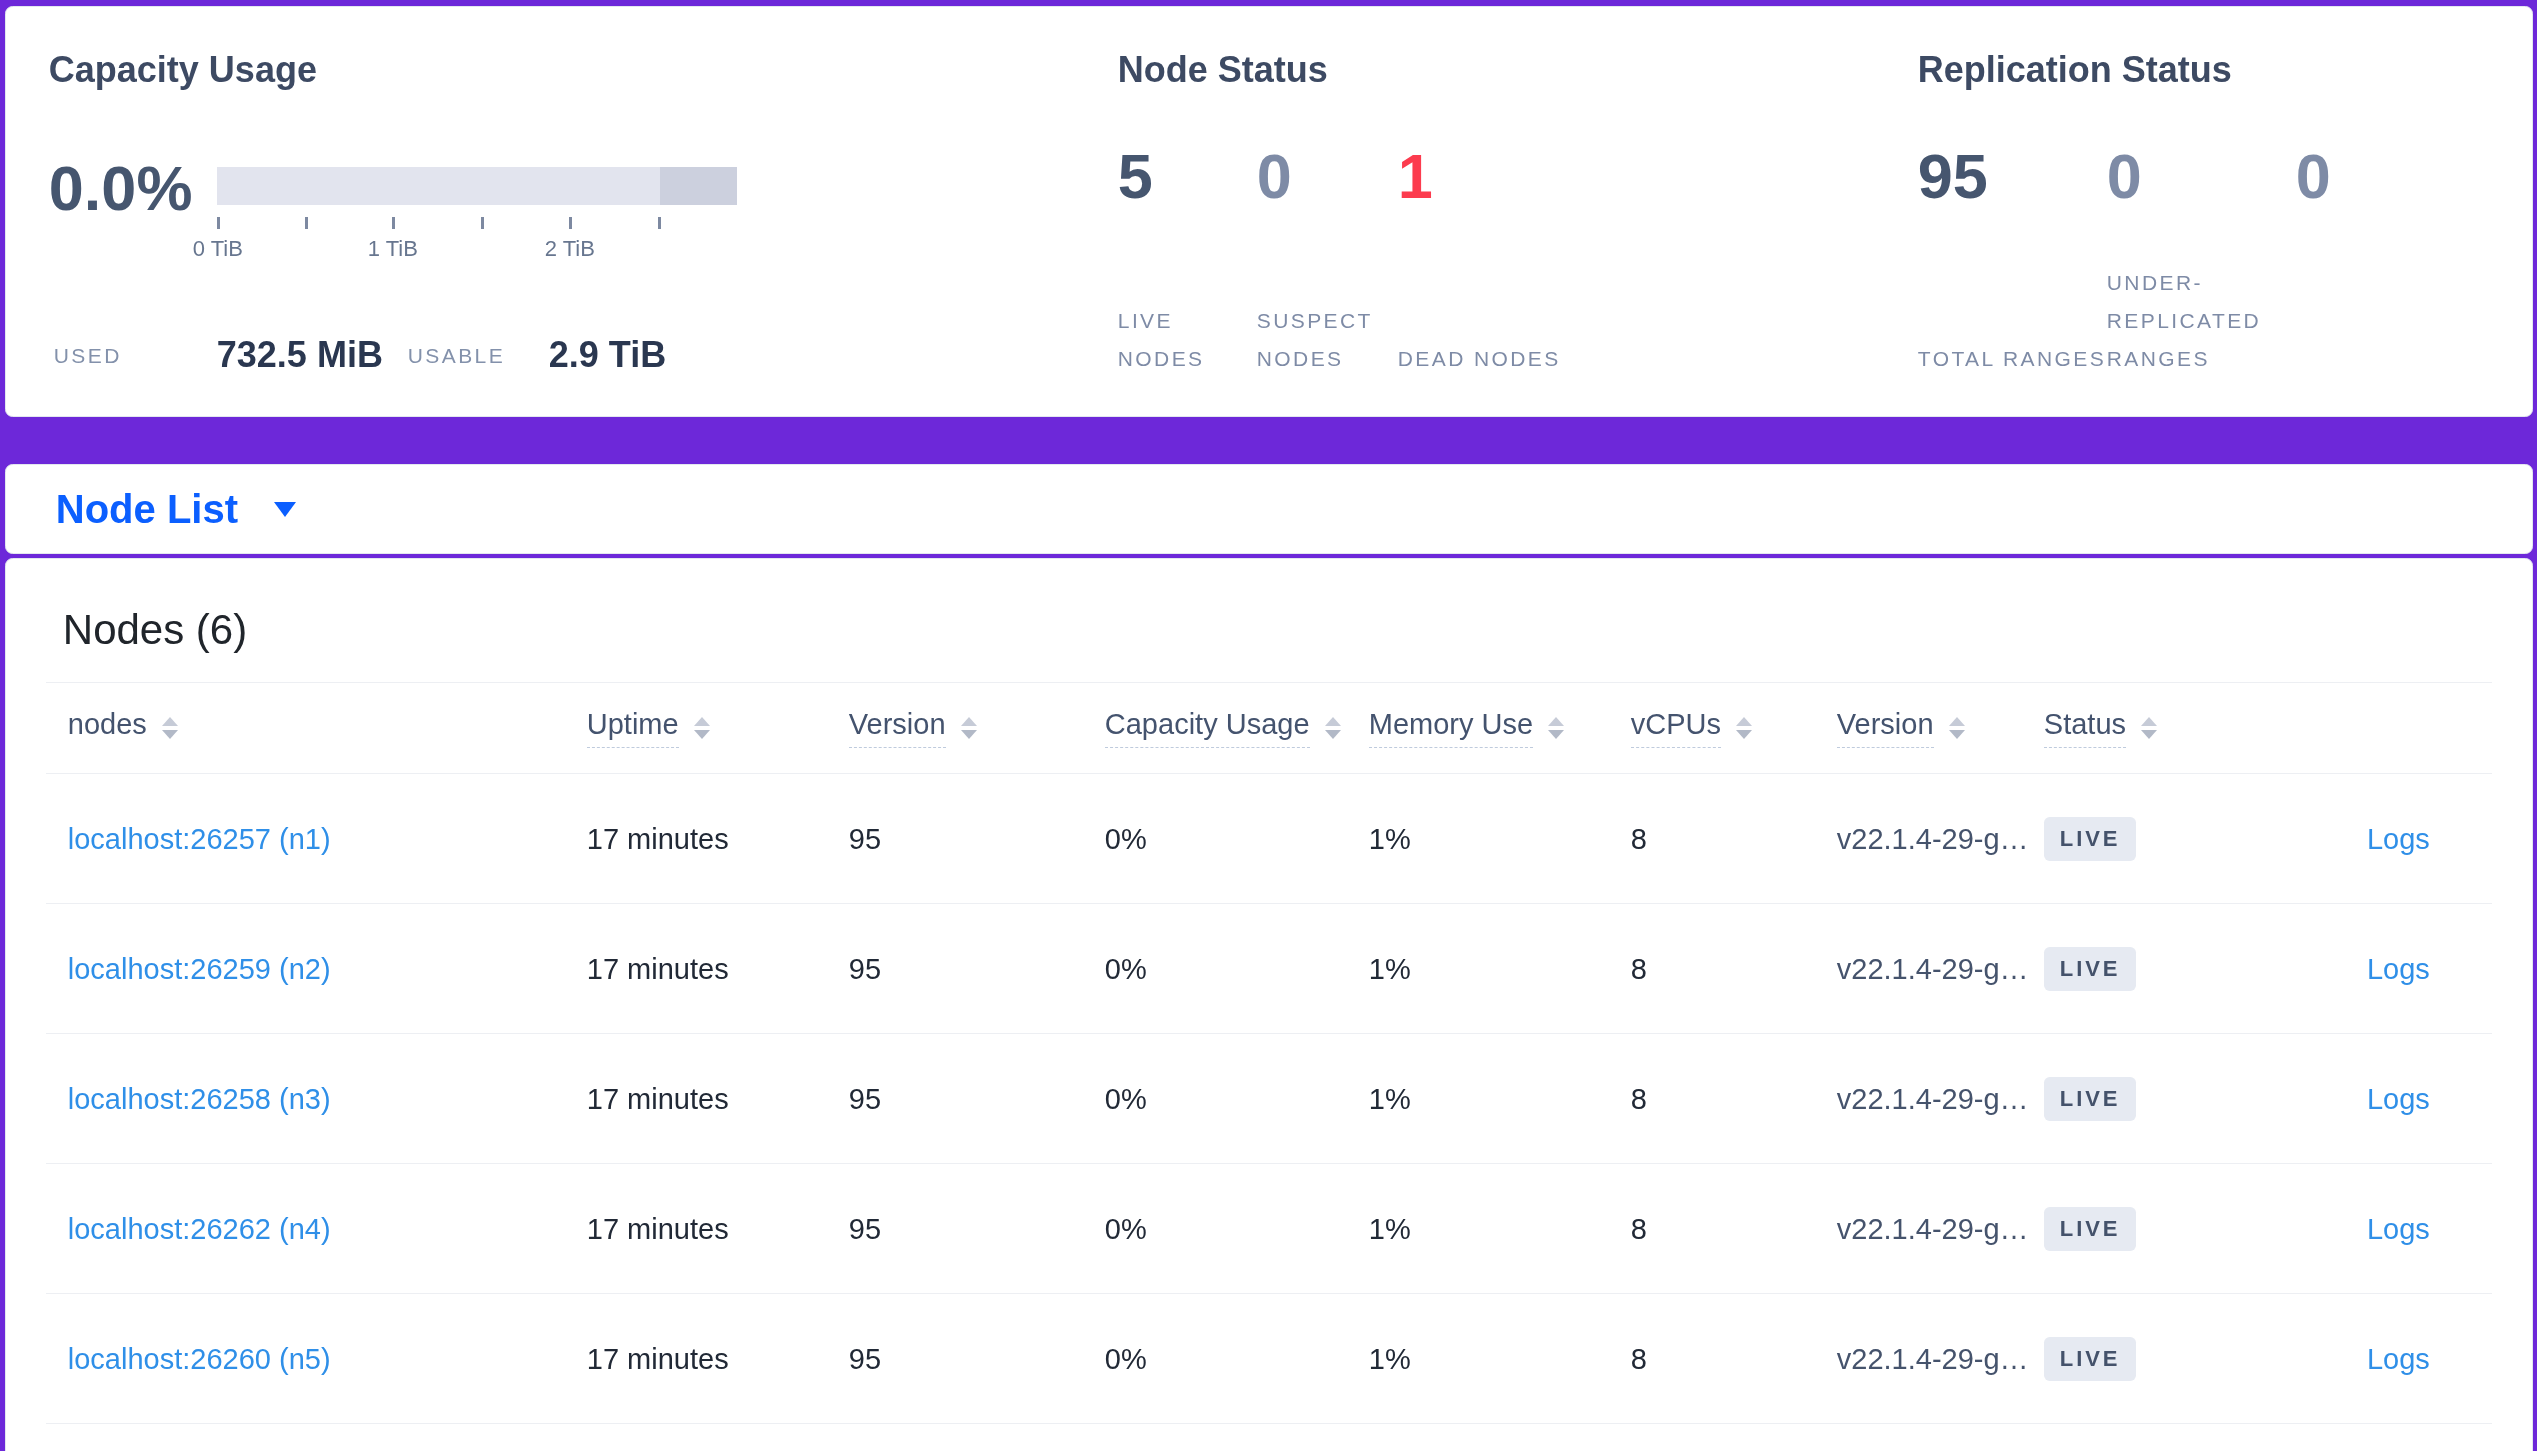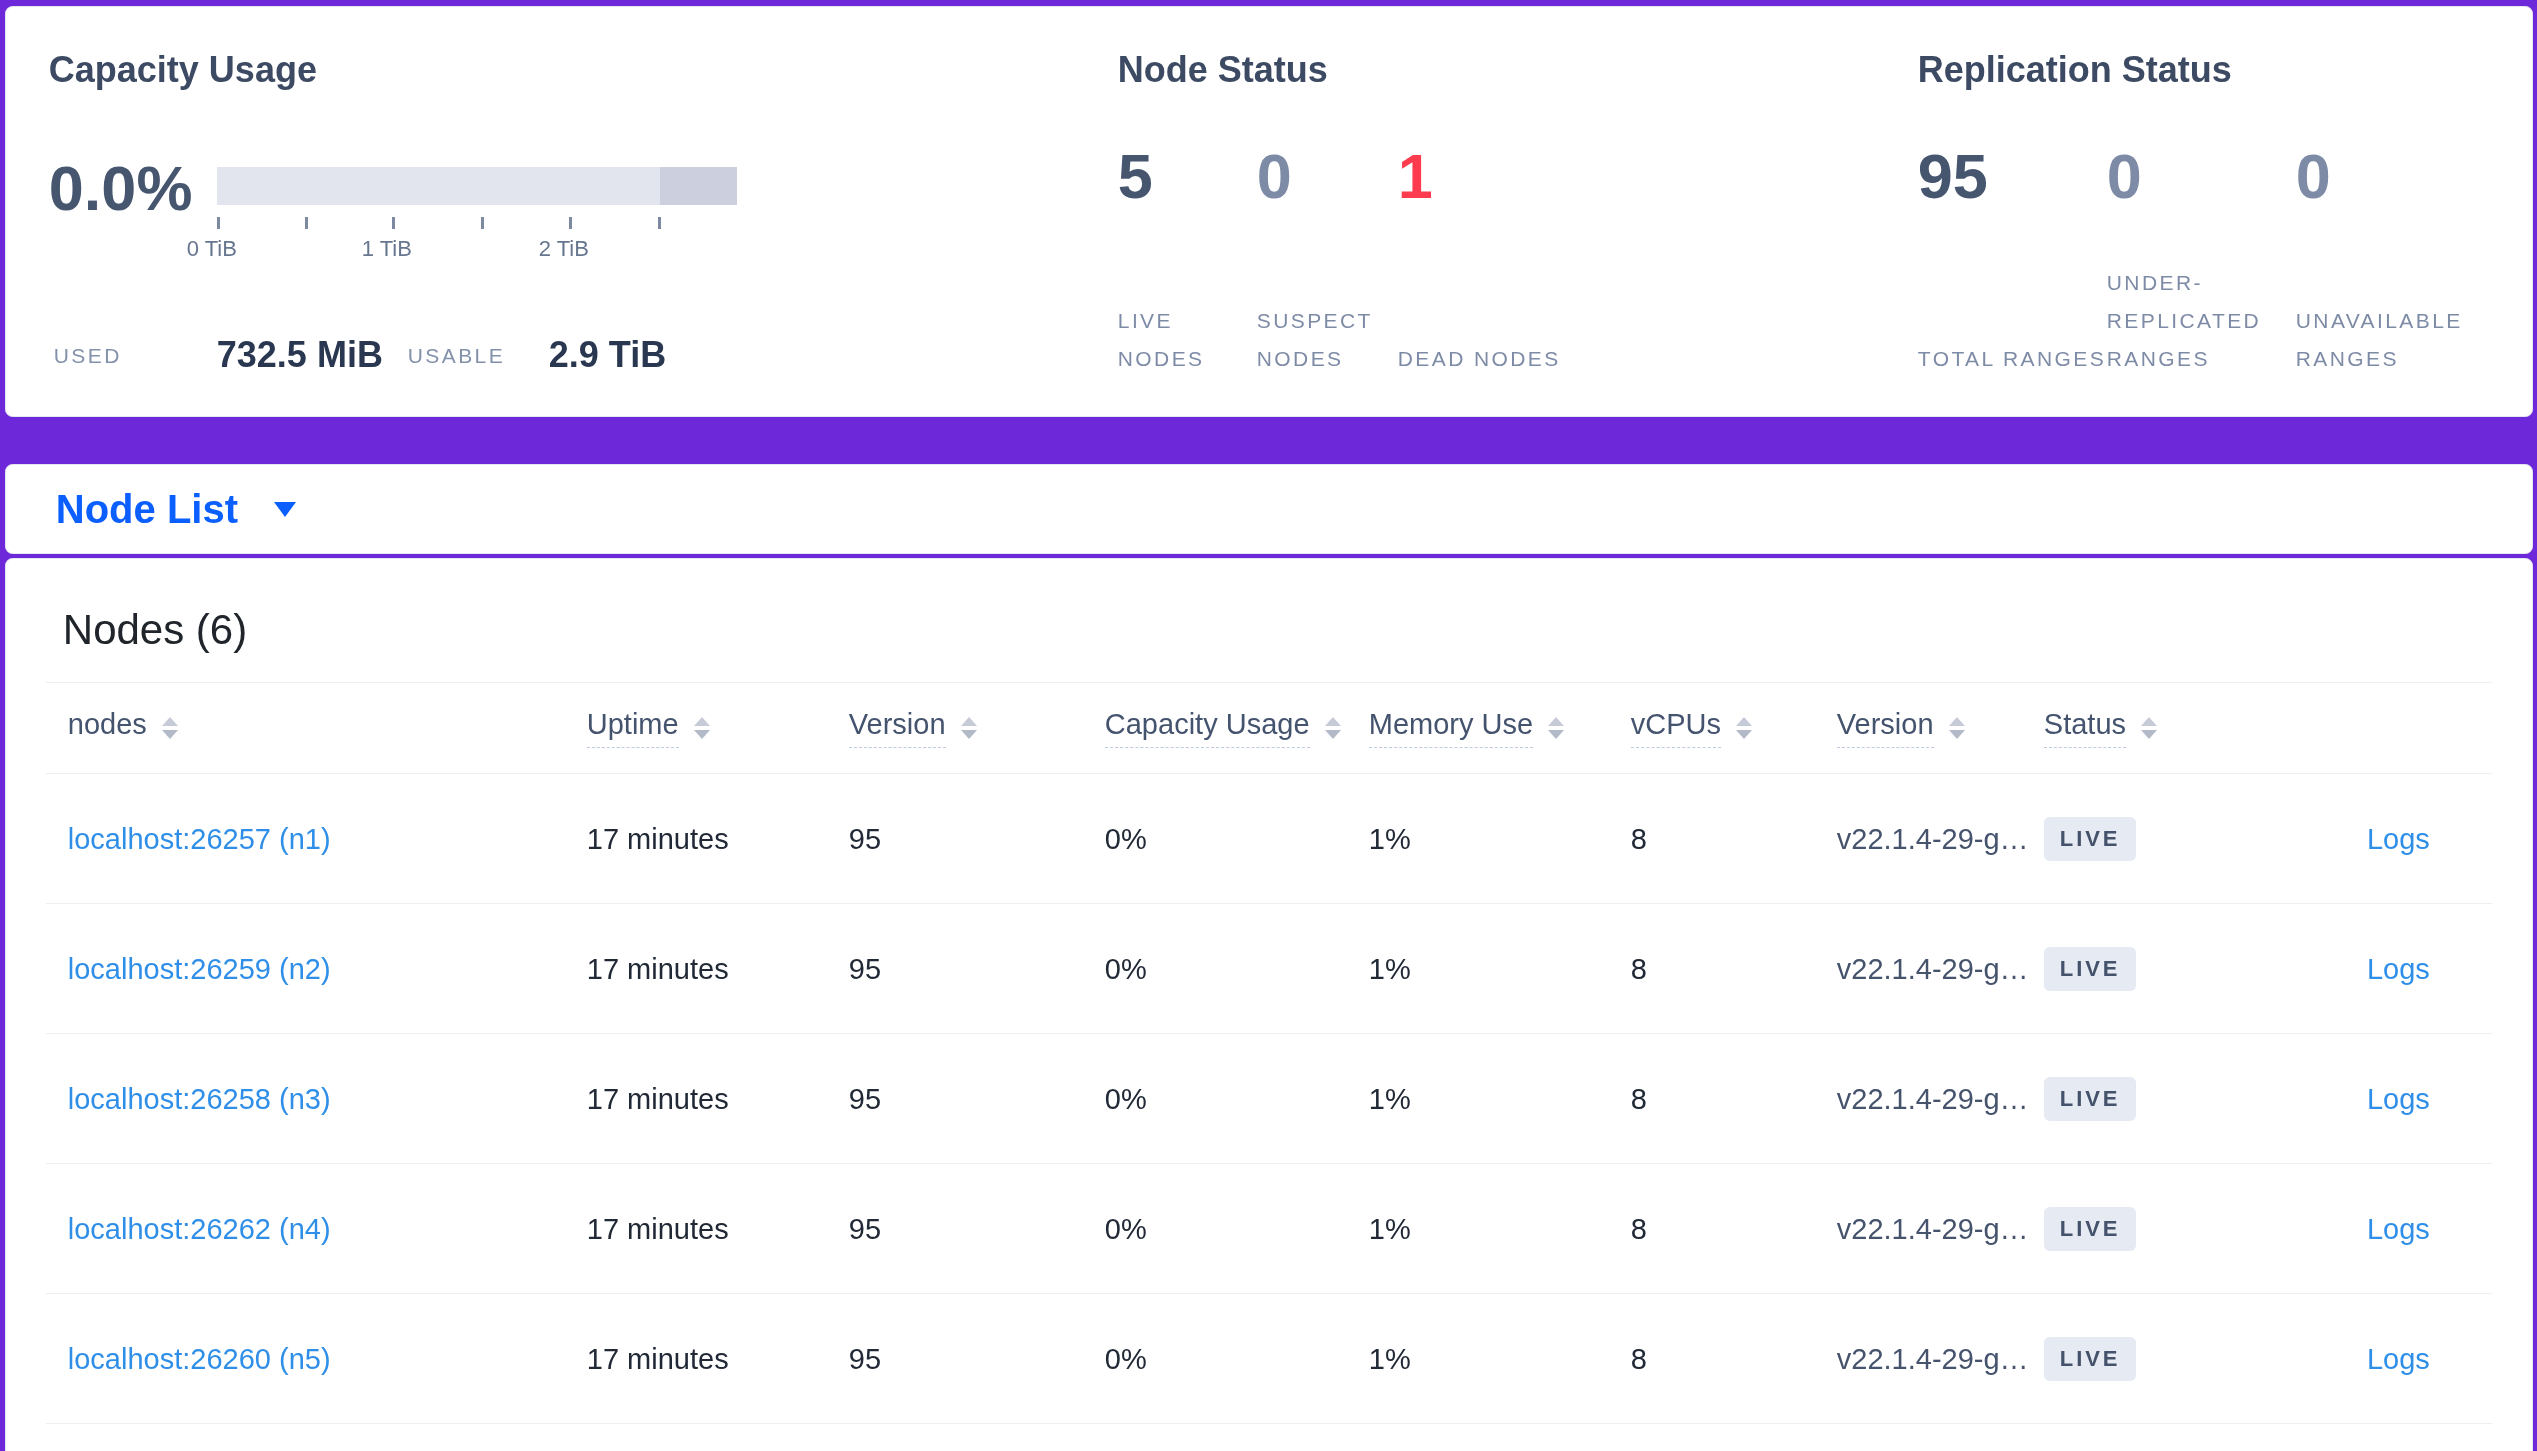--- a/index.html
+++ b/index.html
@@ -14,21 +14,21 @@
   
   .cap-title{left:43px;}
   .cap-pct{position:absolute;left:43px;top:145px;font-size:63px;font-weight:700;color:#46566f;}
   .cap-bar{position:absolute;left:211px;top:160px;width:520px;height:38px;background:#e2e4ee;}
   .cap-bar-reserved{position:absolute;right:0;top:0;width:77px;height:38px;background:#ccd0de;}
   .cap-ticks{position:absolute;left:211px;top:210px;width:520px;height:13.3px;}
   .cap-tick{position:absolute;top:0;width:2.9px;height:12.4px;background:#7d89a1;}
   .cap-tick:nth-child(1){left:0px;}.cap-tick:nth-child(2){left:88px;}
   .cap-tick:nth-child(3){left:175px;}.cap-tick:nth-child(4){left:264px;}
   .cap-tick:nth-child(5){left:352px;}.cap-tick:nth-child(6){left:441px;}
-  .cap-tick-labels{position:absolute;left:205px;top:229px;width:520px;height:29px;
+  .cap-tick-labels{position:absolute;left:211px;top:229px;width:520px;height:29px;
                    font-size:22px;color:#67768f;}
   .cap-tick-label{position:absolute;transform:translateX(-50%);white-space:nowrap;}
   .cap-tick-label:nth-child(1){left:1px;}
   .cap-tick-label:nth-child(2){left:176px;}
   .cap-tick-label:nth-child(3){left:353px;}
   .mini-label{position:absolute;font-size:21px;letter-spacing:2.4px;color:#8391ab;bottom:48px;}
   .mini-value{position:absolute;font-size:36px;font-weight:700;color:#2a3750;bottom:40px;}
   .used-label{left:48px;} .used-value{left:211px;}
   .usable-label{left:402px;} .usable-value{left:543px;}
 
@@ -138,21 +138,20 @@
           <div class="stat-num i1" style="color: rgb(126, 139, 166);">0</div>
 
           <div class="stat-num i2" style="color: rgb(126, 139, 166);">0</div>
         </div>
       <div class="stat-labels">
 
           <div class="stat-label i0">TOTAL RANGES</div>
 
           <div class="stat-label i1">UNDER-REPLICATED RANGES</div>
 
-          <div class="stat-label i2">UNAVAILABLE RANGES</div>
         </div>
     </div>
   </section>
 
   <section class="card nodelist-bar">
     <span class="nodelist-label">Node List</span>
     <span class="caret-down"></span>
   </section>
 
   <section class="card nodes-panel">

